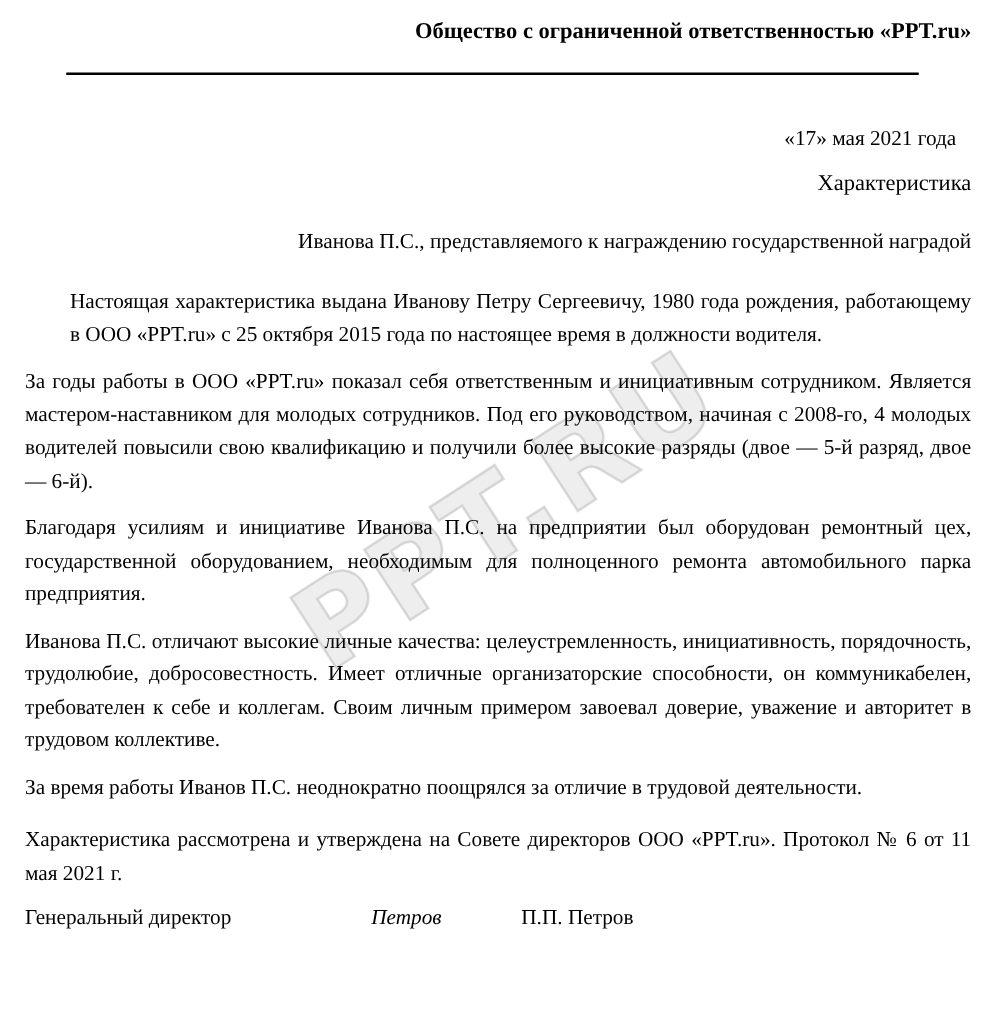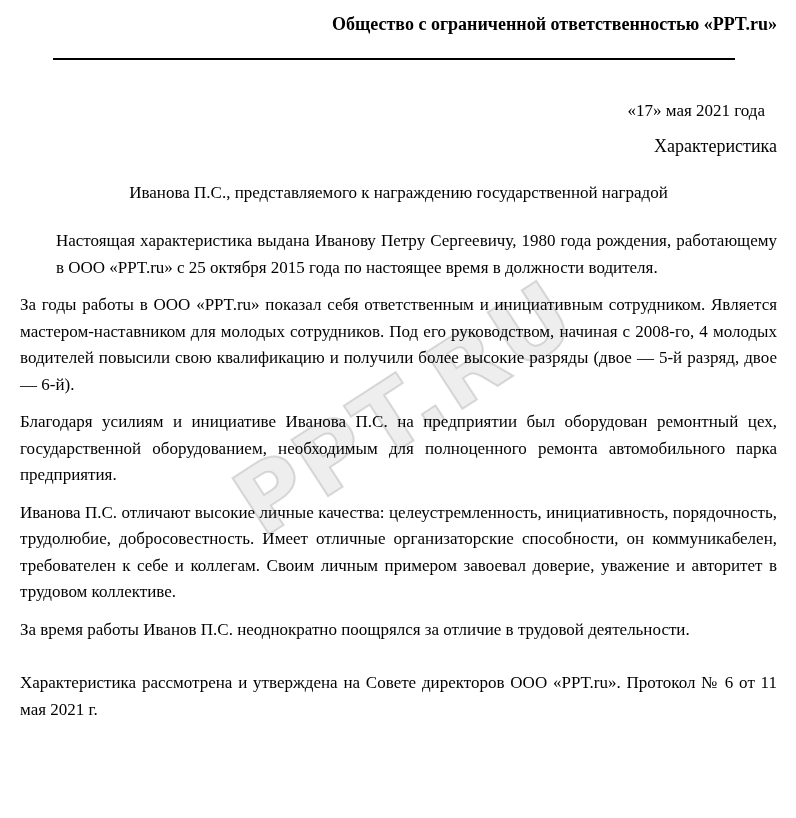--- a/index.html
+++ b/index.html
@@ -43,32 +43,32 @@
   }
   .doc-title {
     margin-top: 13px;
     text-align: right;
     font-weight: normal;
     font-size: 18px;
     line-height: 22px;
   }
   .doc-subtitle {
     margin-top: 25px;
-    text-align: center;
+    text-align: right;
     font-size: 17px;
     line-height: 22px;
   }
   .para {
     font-size: 17px;
     line-height: 26.5px;
     text-align: justify;
     margin-top: 11px;
   }
   .para.first { margin-top: 24px; margin-left: 36px; }
-  .para.approved { margin-top: 27px; }
+  .para.approved { margin-top: 16px; }
 
   .signature-row {
     margin-top: 11px;
     display: flex;
     align-items: baseline;
     font-size: 17px;
     line-height: 22px;
   }
   .sig-position { width: 277px; }
   .sig-handwritten { width: 120px; font-style: italic; }
@@ -118,15 +118,20 @@
     <p class="para">За годы работы в ООО «PPT.ru» показал себя ответственным и инициативным сотрудником. Является мастером-наставником для молодых сотрудников.  Под его руководством, начиная с 2008-го, 4 молодых водителей повысили свою квалификацию и получили более высокие разряды (двое — 5-й разряд, двое — 6-й).</p>
 
     <p class="para">Благодаря усилиям и инициативе Иванова П.С. на предприятии был оборудован ремонтный цех, государственной оборудованием, необходимым для полноценного ремонта автомобильного парка предприятия.</p>
 
     <p class="para">Иванова П.С. отличают высокие личные качества: целеустремленность, инициативность, порядочность, трудолюбие, добросовестность. Имеет отличные организаторские способности, он коммуникабелен, требователен к себе и коллегам. Своим личным примером завоевал доверие, уважение и авторитет в трудовом коллективе.</p>
 
     <p class="para">За время работы Иванов П.С.  неоднократно поощрялся за отличие в трудовой деятельности.</p>
 
     <p class="para approved">Характеристика рассмотрена и утверждена на Совете директоров ООО «PPT.ru». Протокол № 6 от 11 мая 2021 г.</p>
 
+    <div class="signature-row">
+      <span class="sig-position">Генеральный директор</span>
+      <span class="sig-handwritten">Петров</span>
+      <span class="sig-name">П.П. Петров</span>
+    </div>
 
   </div>
 </div>
 
 </body></html>

